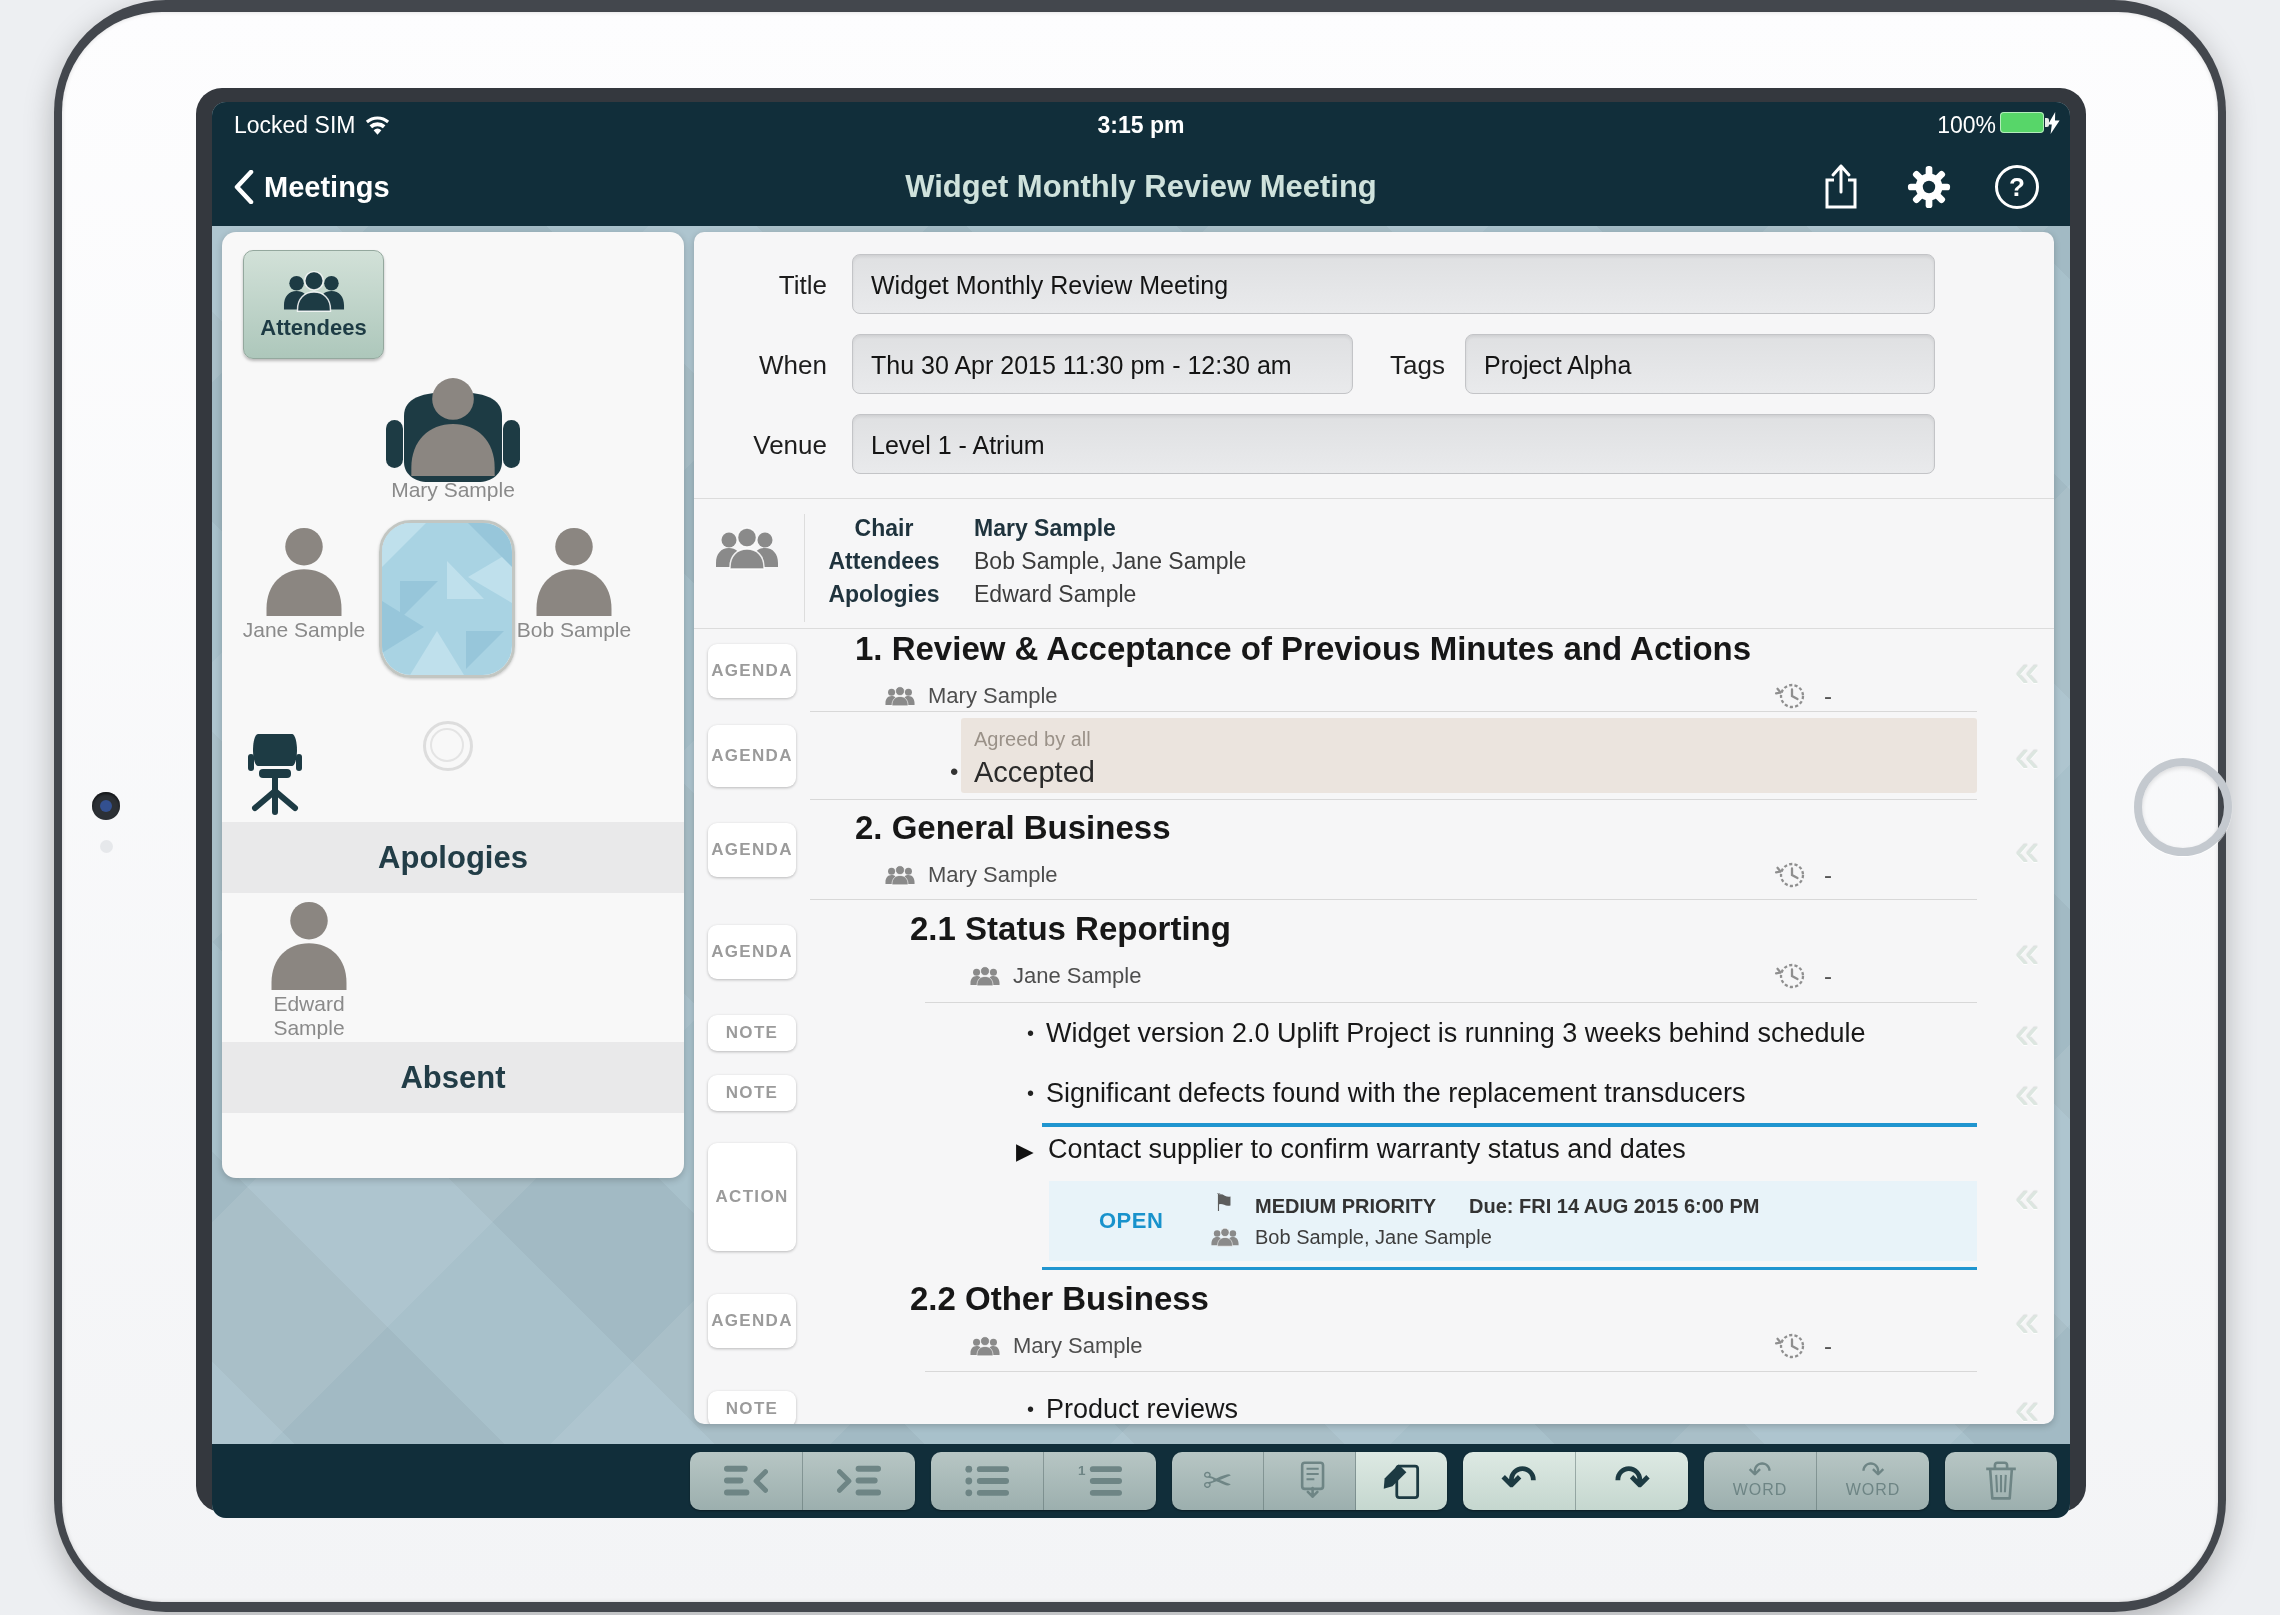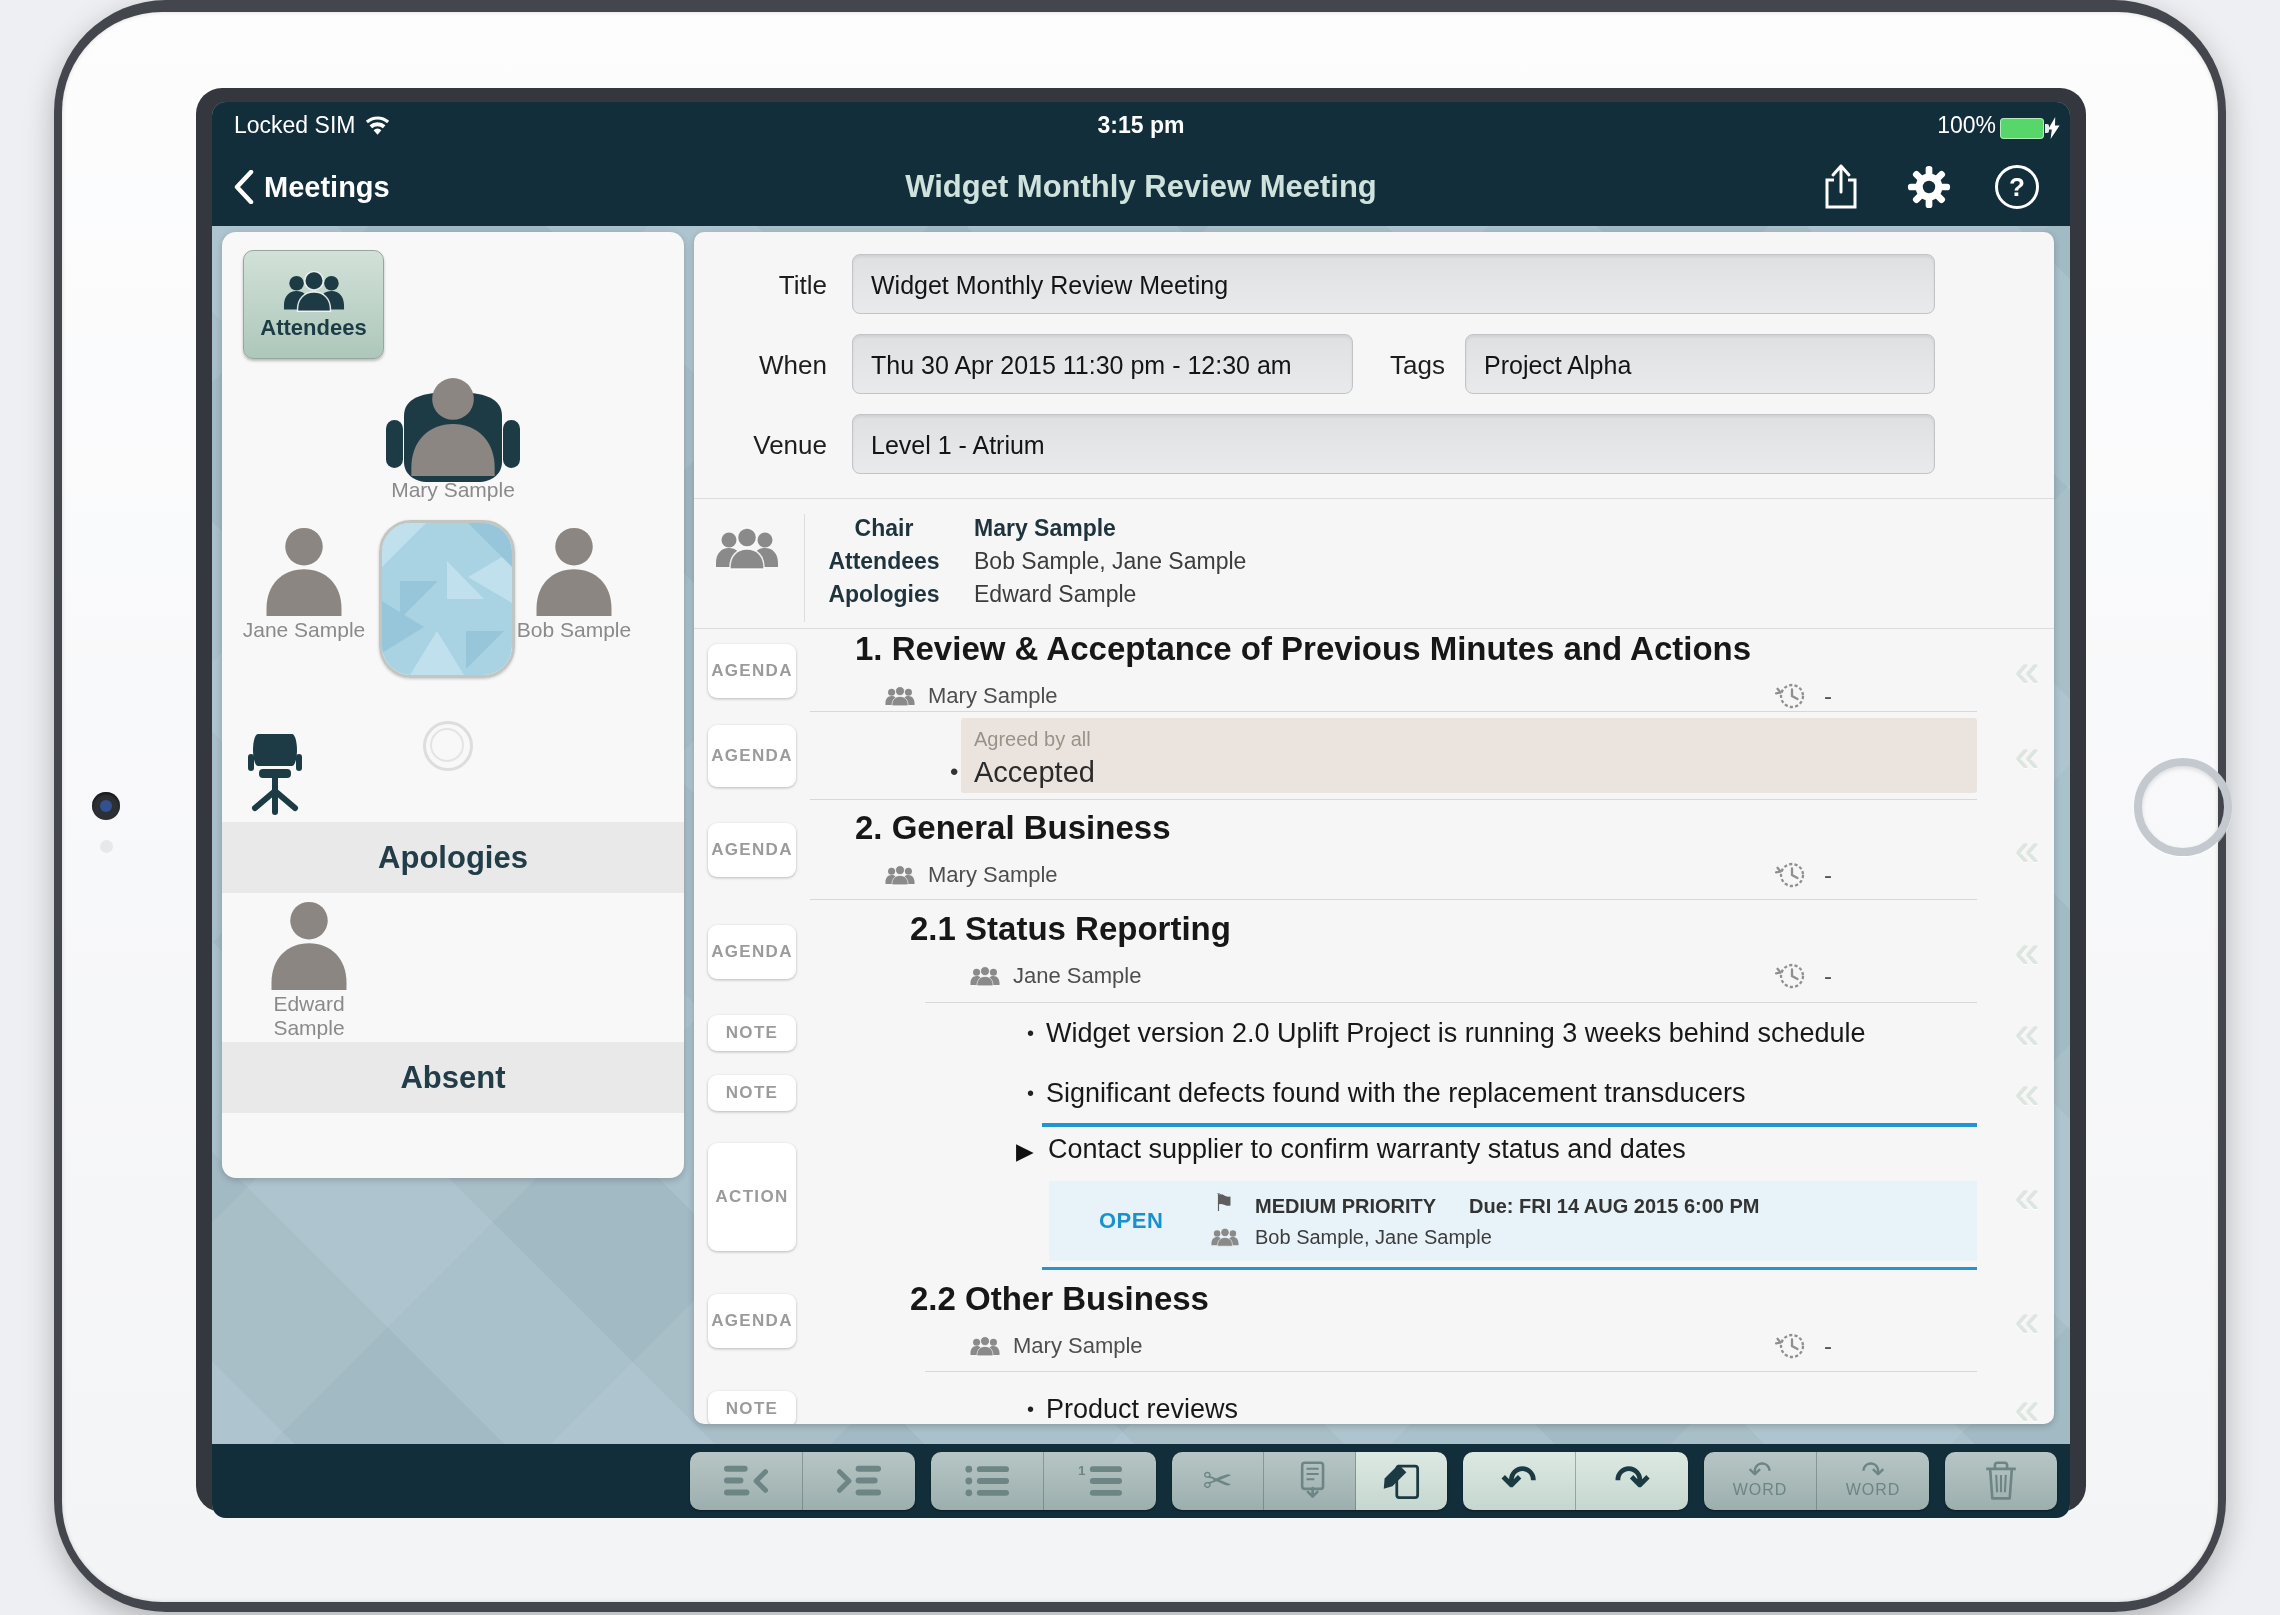--- a/index.html
+++ b/index.html
@@ -14,21 +14,21 @@
   #display{position:absolute;left:212px;top:102px;width:1858px;height:1416px;border-radius:14px;overflow:hidden;
     background-color:#a8c1cb;
     background-image:linear-gradient(135deg,rgba(255,255,255,.07) 25%,transparent 25%,transparent 50%,rgba(255,255,255,.07) 50%,rgba(255,255,255,.07) 75%,transparent 75%),
       linear-gradient(45deg,rgba(0,0,0,.035) 25%,transparent 25%,transparent 50%,rgba(0,0,0,.035) 50%,rgba(0,0,0,.035) 75%,transparent 75%);
     background-size:560px 560px,420px 420px}
   
   .app-header{position:absolute;left:0;top:0;width:100%;height:124px;background:#112e3a;color:#fff}
   .statusbar{position:absolute;left:0;top:0;width:100%;height:46px;display:flex;align-items:center;padding:0 10px 0 22px;box-sizing:border-box;font-size:23px}
   .sb-left{display:flex;align-items:center;gap:9px}
   .sb-center{position:absolute;left:0;right:0;text-align:center;font-weight:700;font-size:23px}
-  .sb-right{margin-left:auto;display:flex;align-items:flex-end;gap:4px;font-size:23px}
+  .sb-right{margin-left:auto;display:flex;align-items:flex-start;gap:4px;font-size:23px}
   .battery{width:44px;height:21px;border-radius:4px;background:#57d669;position:relative;box-shadow:inset 0 0 0 1px rgba(255,255,255,.55)}
   .battery::after{content:"";position:absolute;right:-5px;top:6px;width:4px;height:9px;border-radius:0 2px 2px 0;background:#e8ebe9}
   .navbar{position:absolute;left:0;top:46px;width:100%;height:78px}
   .nav-back{position:absolute;left:22px;top:0;height:78px;display:flex;align-items:center;gap:10px;color:#fff;font-size:29px;font-weight:700;cursor:pointer}
   .nav-title{position:absolute;left:0;right:0;top:0;height:78px;display:flex;align-items:center;justify-content:center;font-size:31px;font-weight:700;color:#cfe2dc}
   .nav-actions{position:absolute;right:30px;top:0;height:78px;display:flex;align-items:center;gap:42px;color:#fff}
   .nav-actions .nico{width:46px;height:48px;display:flex;align-items:center;justify-content:center}
   .help-circle{width:38px;height:38px;border:3px solid #fff;border-radius:50%;display:flex;align-items:center;justify-content:center;font-size:26px;font-weight:700}
   
   .sidebar{position:absolute;left:10px;top:130px;width:462px;height:946px;background:#f8f8f8;border-radius:14px;box-shadow:0 2px 7px rgba(0,0,0,.2)}

